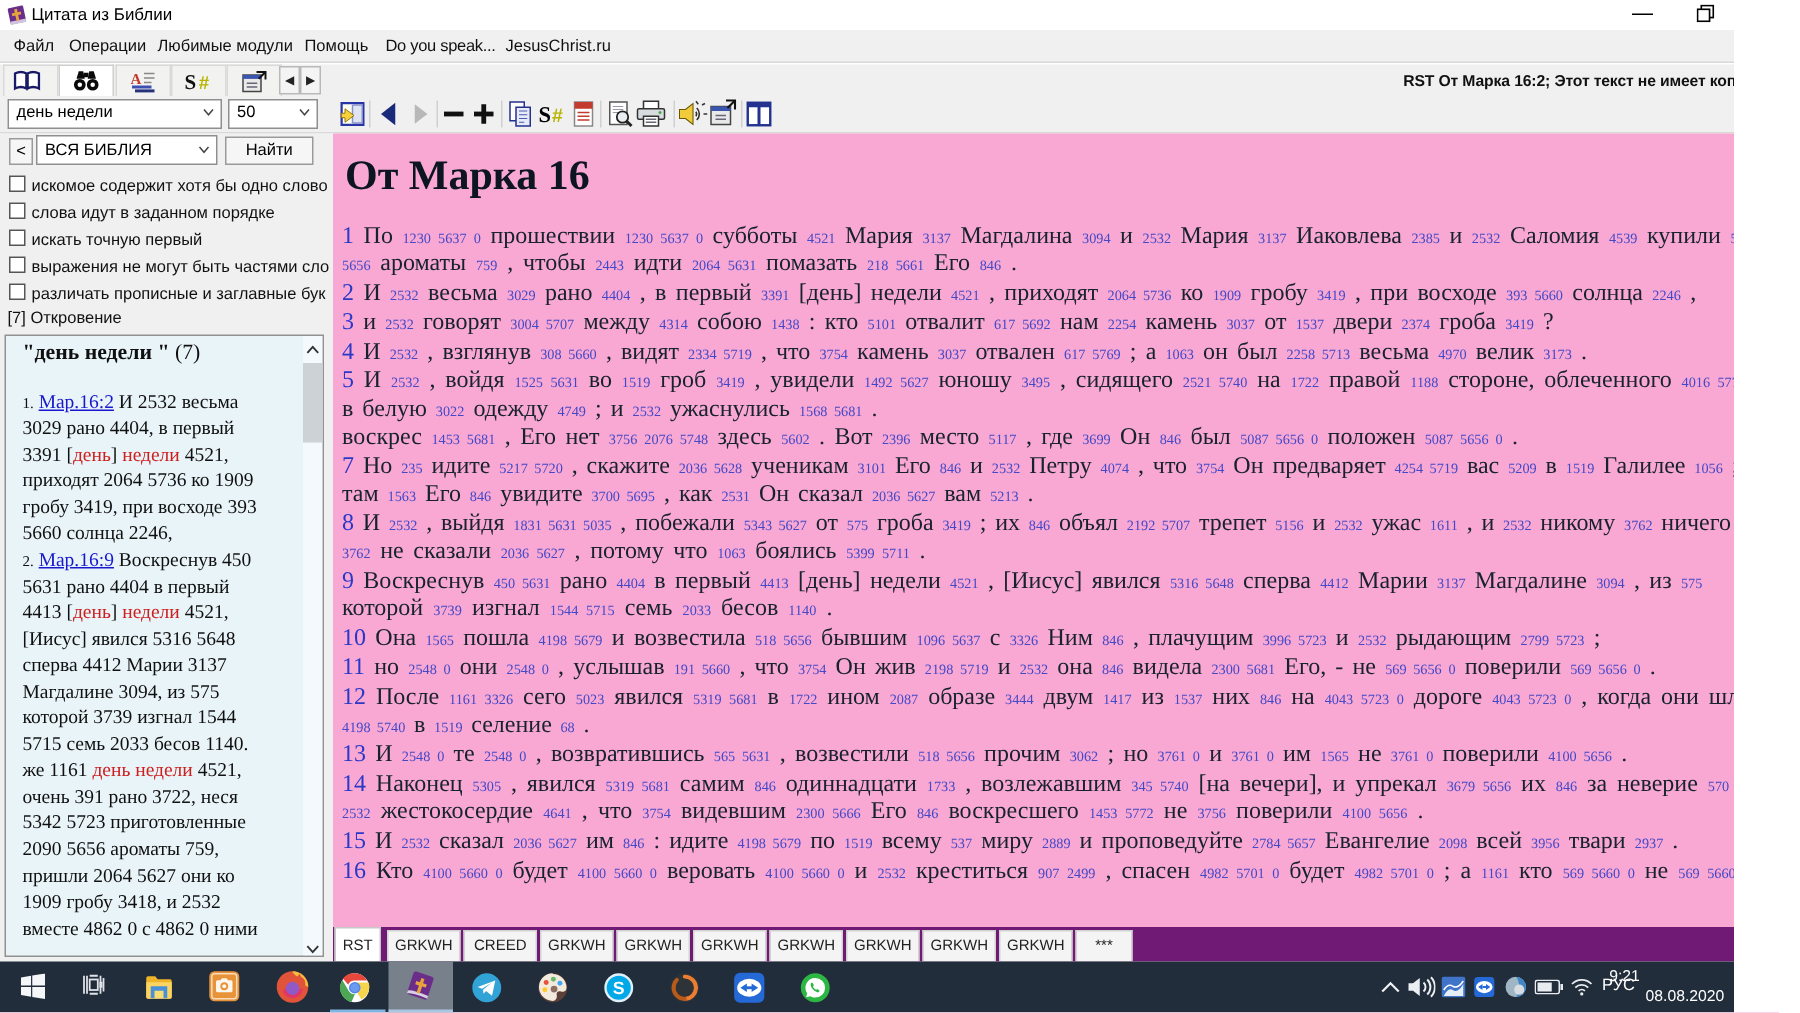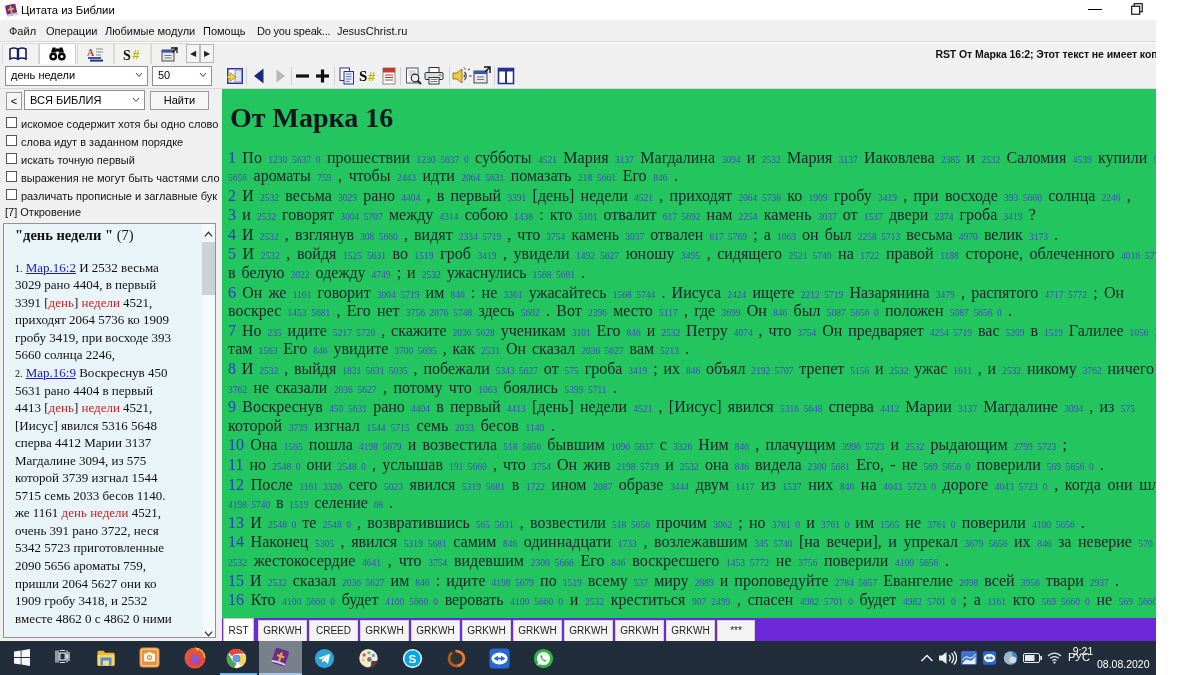--- a/index.html
+++ b/index.html
@@ -28,32 +28,32 @@
 #sidebar{position:absolute;left:0;top:89px;width:222px;height:552px;background:#f0f0f0}
 .sbtn{position:absolute;background:#f6f6f6;border:1px solid #9a9a9a;font-size:11px;color:#000;text-align:center}
 .cb{position:absolute;width:11px;height:11px;background:#fff;border:1px solid #555}
 .cbl{position:absolute;font-size:11px;color:#111;white-space:nowrap}
 #results{position:absolute;left:3px;top:133.5px;width:213px;height:415px;background:#e9f4f9;border:1px solid #919191;overflow:hidden;font-family:"Liberation Serif",serif;color:#101010}
 #rin{position:absolute;left:11px;top:3px;width:190px;line-height:17.55px;font-size:13px;white-space:nowrap}
 #rin a{color:#1818cc;text-decoration:underline}
 #rin .rd{color:#cc2020}
 #rin .no{font-size:10px;line-height:1}
 
-#main{position:absolute;left:222px;top:89px;width:978px;height:529px;background:#22c55e;overflow:hidden}
+#main{position:absolute;left:222px;top:89px;width:978px;height:529px;background:#f9a8d4;overflow:hidden}
 #mtitle{position:absolute;left:8px;top:13px;font-family:"Liberation Serif",serif;font-size:28px;font-weight:bold;color:#0d1520}
 #mtext{position:absolute;left:6px;top:59.5px;width:960px;font-family:"Liberation Serif",serif;font-size:16px;line-height:18.6px;color:#17222e;white-space:nowrap;word-spacing:3px}
 #mtext .v{margin-top:1px}
 #mtext b{font-weight:normal;color:#2a38c8}
 #mtext i{font-style:normal;font-size:9.5px;color:#4348c6;line-height:1}
 
 .sb{position:absolute;background:#f3f9fc}
 .sbarrow{position:absolute;left:0;width:13px;height:13px;color:#404040;text-align:center}
 .thumb{position:absolute;left:0;width:13px}
 
-#btabs{position:absolute;left:222px;top:618px;width:978px;height:23px;background:#6d28d9;font-size:10px;color:#222}
+#btabs{position:absolute;left:222px;top:618px;width:978px;height:23px;background:#701a75;font-size:10px;color:#222}
 .btab{position:absolute;top:2px;height:21px;line-height:20px;text-align:center;background:#f4f4f4;border:1px solid #d2d2d2;border-bottom:none}
 .btab.act{top:0;height:23px;background:#fff;line-height:23px;border-color:#c8c8c8}
 
 #taskbar{position:absolute;left:0;top:641px;width:1200px;height:34px;background:#222d3b}
 .tray{position:absolute;color:#fff;font-size:10px}
 </style></head>
 <body>
 <div id="w">
 
 <div id="titlebar">
@@ -268,21 +268,20 @@
 <div id="main">
   <div id="mtitle">От Марка 16</div>
   <div id="mtext">
 <div style="word-spacing:2.37px"><b>1</b> По <i>1230 5637 0</i> прошествии <i>1230 5637 0</i> субботы <i>4521</i> Мария <i>3137</i> Магдалина <i>3094</i> и <i>2532</i> Мария <i>3137</i> Иаковлева <i>2385</i> и <i>2532</i> Саломия <i>4539</i> купили <i>59</i></div>
 <div style="word-spacing:2.54px"><i>5656</i> ароматы <i>759</i> , чтобы <i>2443</i> идти <i>2064 5631</i> помазать <i>218 5661</i> Его <i>846</i> .</div>
 <div class="v" style="word-spacing:2.25px"><b>2</b> И <i>2532</i> весьма <i>3029</i> рано <i>4404</i> , в первый <i>3391</i> [день] недели <i>4521</i> , приходят <i>2064 5736</i> ко <i>1909</i> гробу <i>3419</i> , при восходе <i>393 5660</i> солнца <i>2246</i> ,</div>
 <div class="v" style="word-spacing:2.17px"><b>3</b> и <i>2532</i> говорят <i>3004 5707</i> между <i>4314</i> собою <i>1438</i> : кто <i>5101</i> отвалит <i>617 5692</i> нам <i>2254</i> камень <i>3037</i> от <i>1537</i> двери <i>2374</i> гроба <i>3419</i> ?</div>
 <div class="v" style="word-spacing:2.09px"><b>4</b> И <i>2532</i> , взглянув <i>308 5660</i> , видят <i>2334 5719</i> , что <i>3754</i> камень <i>3037</i> отвален <i>617 5769</i> ; а <i>1063</i> он был <i>2258 5713</i> весьма <i>4970</i> велик <i>3173</i> .</div>
 <div class="v" style="word-spacing:2.58px"><b>5</b> И <i>2532</i> , войдя <i>1525 5631</i> во <i>1519</i> гроб <i>3419</i> , увидели <i>1492 5627</i> юношу <i>3495</i> , сидящего <i>2521 5740</i> на <i>1722</i> правой <i>1188</i> стороне, облеченного <i>4016 5772</i></div>
 <div style="word-spacing:2.02px">в белую <i>3022</i> одежду <i>4749</i> ; и <i>2532</i> ужаснулись <i>1568 5681</i> .</div>
-<div class="v" style="word-spacing:2.19px"><b>6</b> Он же <i>1161</i> говорит <i>3004 5719</i> им <i>846</i> : не <i>3361</i> ужасайтесь <i>1568 5744</i> . Иисуса <i>2424</i> ищете <i>2212 5719</i> Назарянина <i>3479</i> , распятого <i>4717 5772</i> ; Он</div>
 <div style="word-spacing:2.26px">воскрес <i>1453 5681</i> , Его нет <i>3756 2076 5748</i> здесь <i>5602</i> . Вот <i>2396</i> место <i>5117</i> , где <i>3699</i> Он <i>846</i> был <i>5087 5656 0</i> положен <i>5087 5656 0</i> .</div>
 <div class="v" style="word-spacing:1.93px"><b>7</b> Но <i>235</i> идите <i>5217 5720</i> , скажите <i>2036 5628</i> ученикам <i>3101</i> Его <i>846</i> и <i>2532</i> Петру <i>4074</i> , что <i>3754</i> Он предваряет <i>4254 5719</i> вас <i>5209</i> в <i>1519</i> Галилее <i>1056</i> ;</div>
 <div style="word-spacing:1.96px">там <i>1563</i> Его <i>846</i> увидите <i>3700 5695</i> , как <i>2531</i> Он сказал <i>2036 5627</i> вам <i>5213</i> .</div>
 <div class="v" style="word-spacing:1.86px"><b>8</b> И <i>2532</i> , выйдя <i>1831 5631 5035</i> , побежали <i>5343 5627</i> от <i>575</i> гроба <i>3419</i> ; их <i>846</i> объял <i>2192 5707</i> трепет <i>5156</i> и <i>2532</i> ужас <i>1611</i> , и <i>2532</i> никому <i>3762</i> ничего</div>
 <div style="word-spacing:2.43px"><i>3762</i> не сказали <i>2036 5627</i> , потому что <i>1063</i> боялись <i>5399 5711</i> .</div>
 <div class="v" style="word-spacing:2.21px"><b>9</b> Воскреснув <i>450 5631</i> рано <i>4404</i> в первый <i>4413</i> [день] недели <i>4521</i> , [Иисус] явился <i>5316 5648</i> сперва <i>4412</i> Марии <i>3137</i> Магдалине <i>3094</i> , из <i>575</i></div>
 <div style="word-spacing:2.74px">которой <i>3739</i> изгнал <i>1544 5715</i> семь <i>2033</i> бесов <i>1140</i> .</div>
 <div class="v" style="word-spacing:2.21px"><b>10</b> Она <i>1565</i> пошла <i>4198 5679</i> и возвестила <i>518 5656</i> бывшим <i>1096 5637</i> с <i>3326</i> Ним <i>846</i> , плачущим <i>3996 5723</i> и <i>2532</i> рыдающим <i>2799 5723</i> ;</div>
 <div class="v" style="word-spacing:2.1px"><b>11</b> но <i>2548 0</i> они <i>2548 0</i> , услышав <i>191 5660</i> , что <i>3754</i> Он жив <i>2198 5719</i> и <i>2532</i> она <i>846</i> видела <i>2300 5681</i> Его, - не <i>569 5656 0</i> поверили <i>569 5656 0</i> .</div>
 <div class="v" style="word-spacing:2.63px"><b>12</b> После <i>1161 3326</i> сего <i>5023</i> явился <i>5319 5681</i> в <i>1722</i> ином <i>2087</i> образе <i>3444</i> двум <i>1417</i> из <i>1537</i> них <i>846</i> на <i>4043 5723 0</i> дороге <i>4043 5723 0</i> , когда они шли</div>

